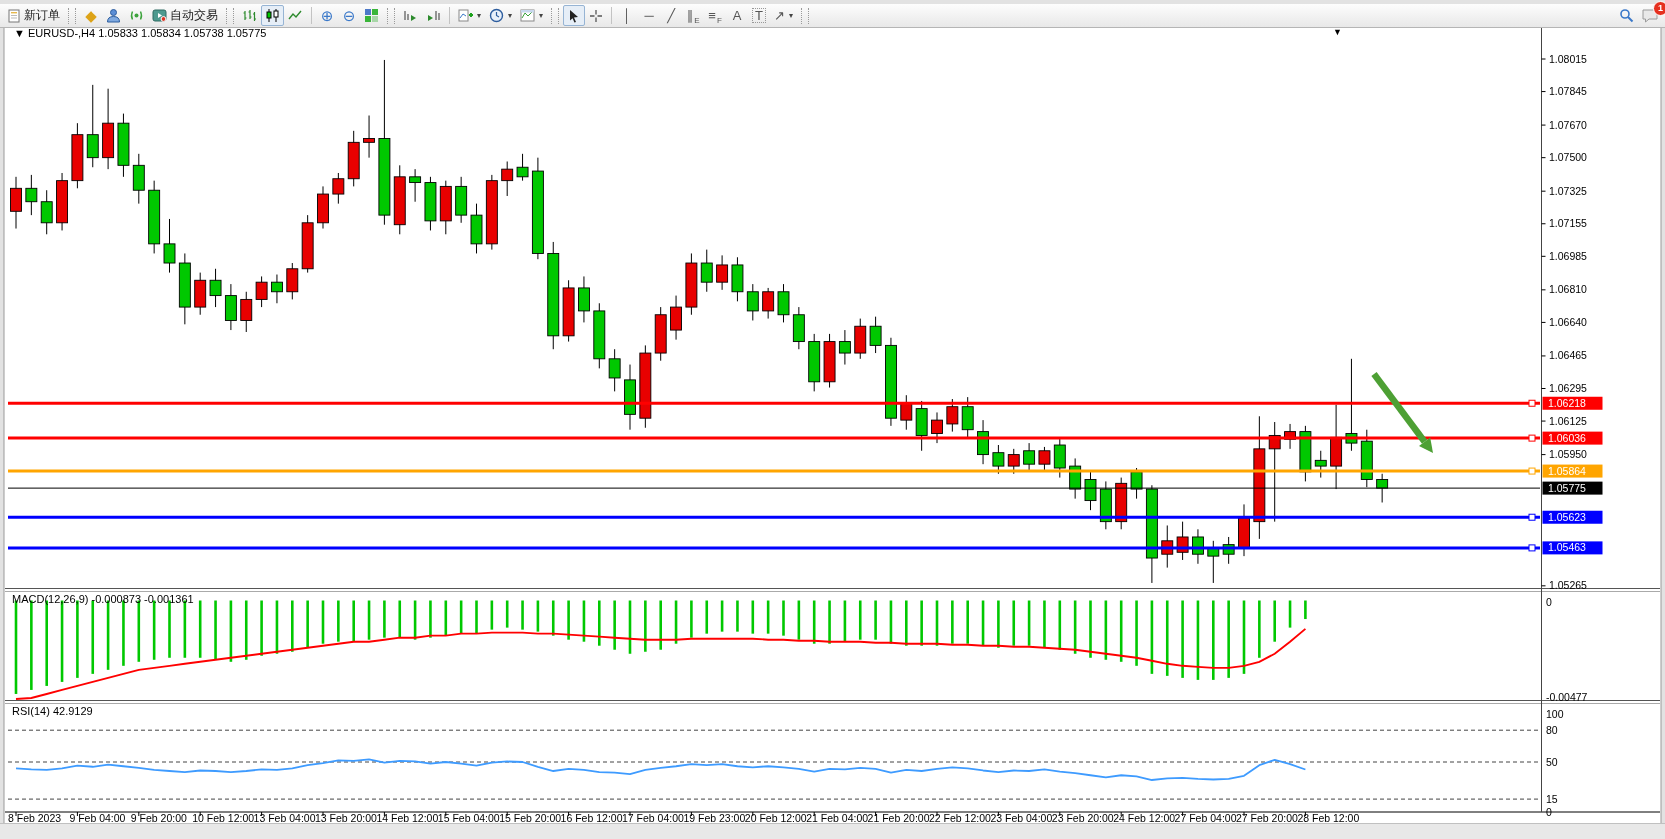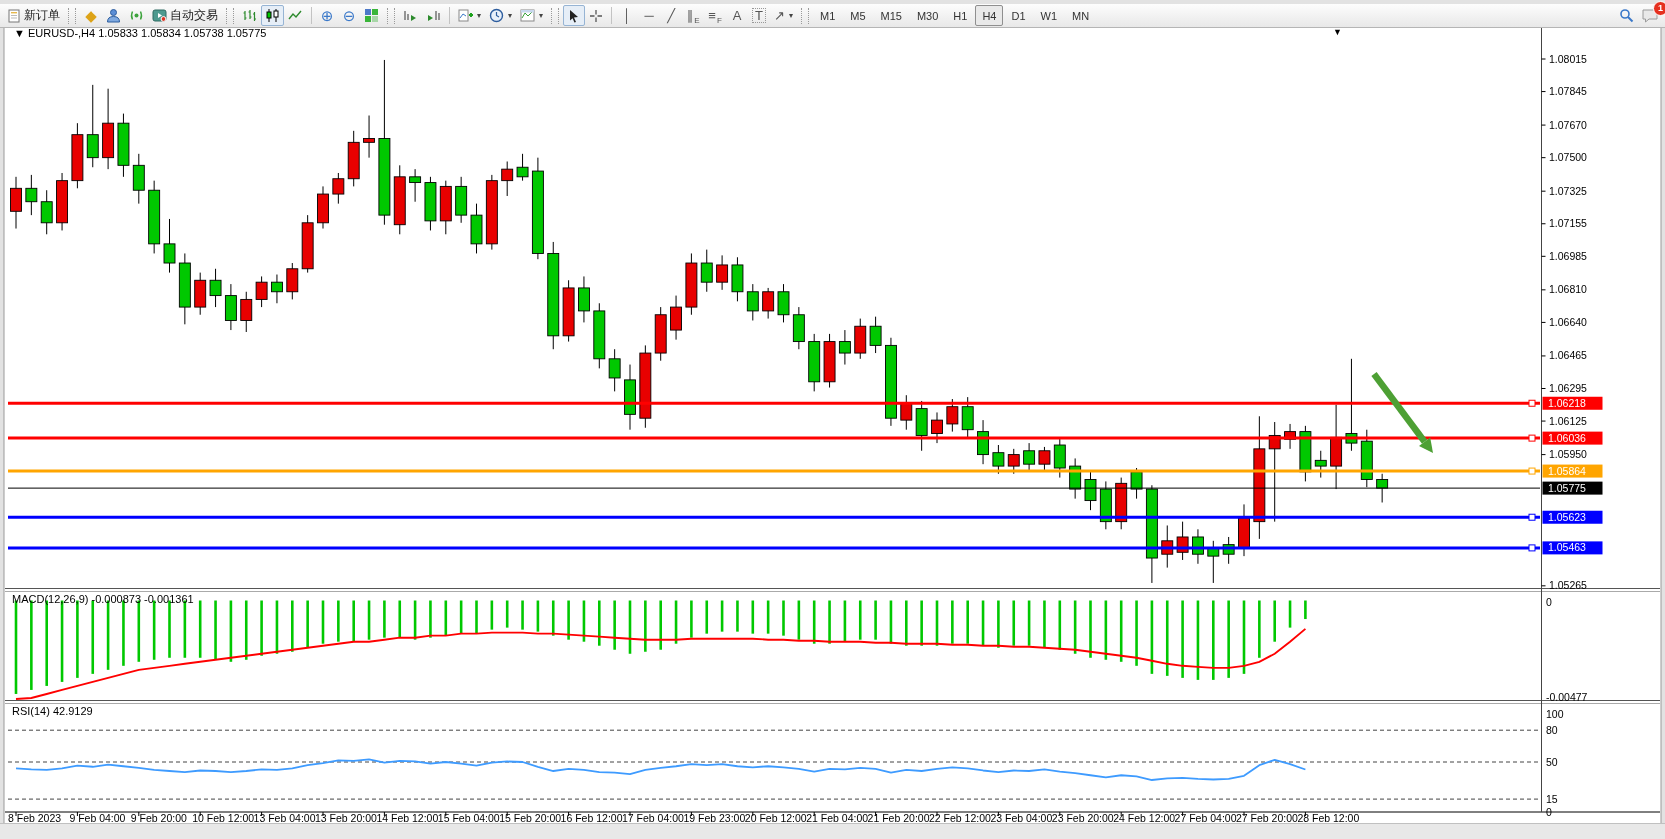--- a/index.html
+++ b/index.html
@@ -161,31 +161,20 @@
       <span class="gi" style="color:#555;font-size:13px">A</span>
     </div>
   <div class="tb">
       <span class="gi" style="color:#555;font-size:13px;border:1px dotted #999;padding:0 2px">T</span>
     </div>
   <div class="tb">
       <span class="gi" style="color:#555">↗</span>
       <span class="caret">▾</span>
     </div>
   <div class="grip"></div>
-  <div id="tf-container" style="display:flex;align-items:center;gap:1px">
-      <div class="tf">M1</div>
-      <div class="tf">M5</div>
-      <div class="tf">M15</div>
-      <div class="tf">M30</div>
-      <div class="tf">H1</div>
-      <div class="tf active">H4</div>
-      <div class="tf">D1</div>
-      <div class="tf">W1</div>
-      <div class="tf">MN</div>
-    </div>
   <div class="spacer"></div>
   <div class="tb">
     <svg width="15" height="15" viewBox="0 0 15 15">
         <circle cx="6" cy="6" r="4" fill="none" stroke="#3a78c9" stroke-width="1.6"></circle>
         <line x1="9" y1="9" x2="13.5" y2="13.5" stroke="#3a78c9" stroke-width="2"></line>
       </svg>
   </div>
   <div class="tb chat-wrap">
     <svg width="16" height="15" viewBox="0 0 16 15">
         <path d="M1 2 h14 v9 h-8 l-3.5 3 v-3 H1 Z" fill="#e9e9e9" stroke="#9a9a9a"></path>

